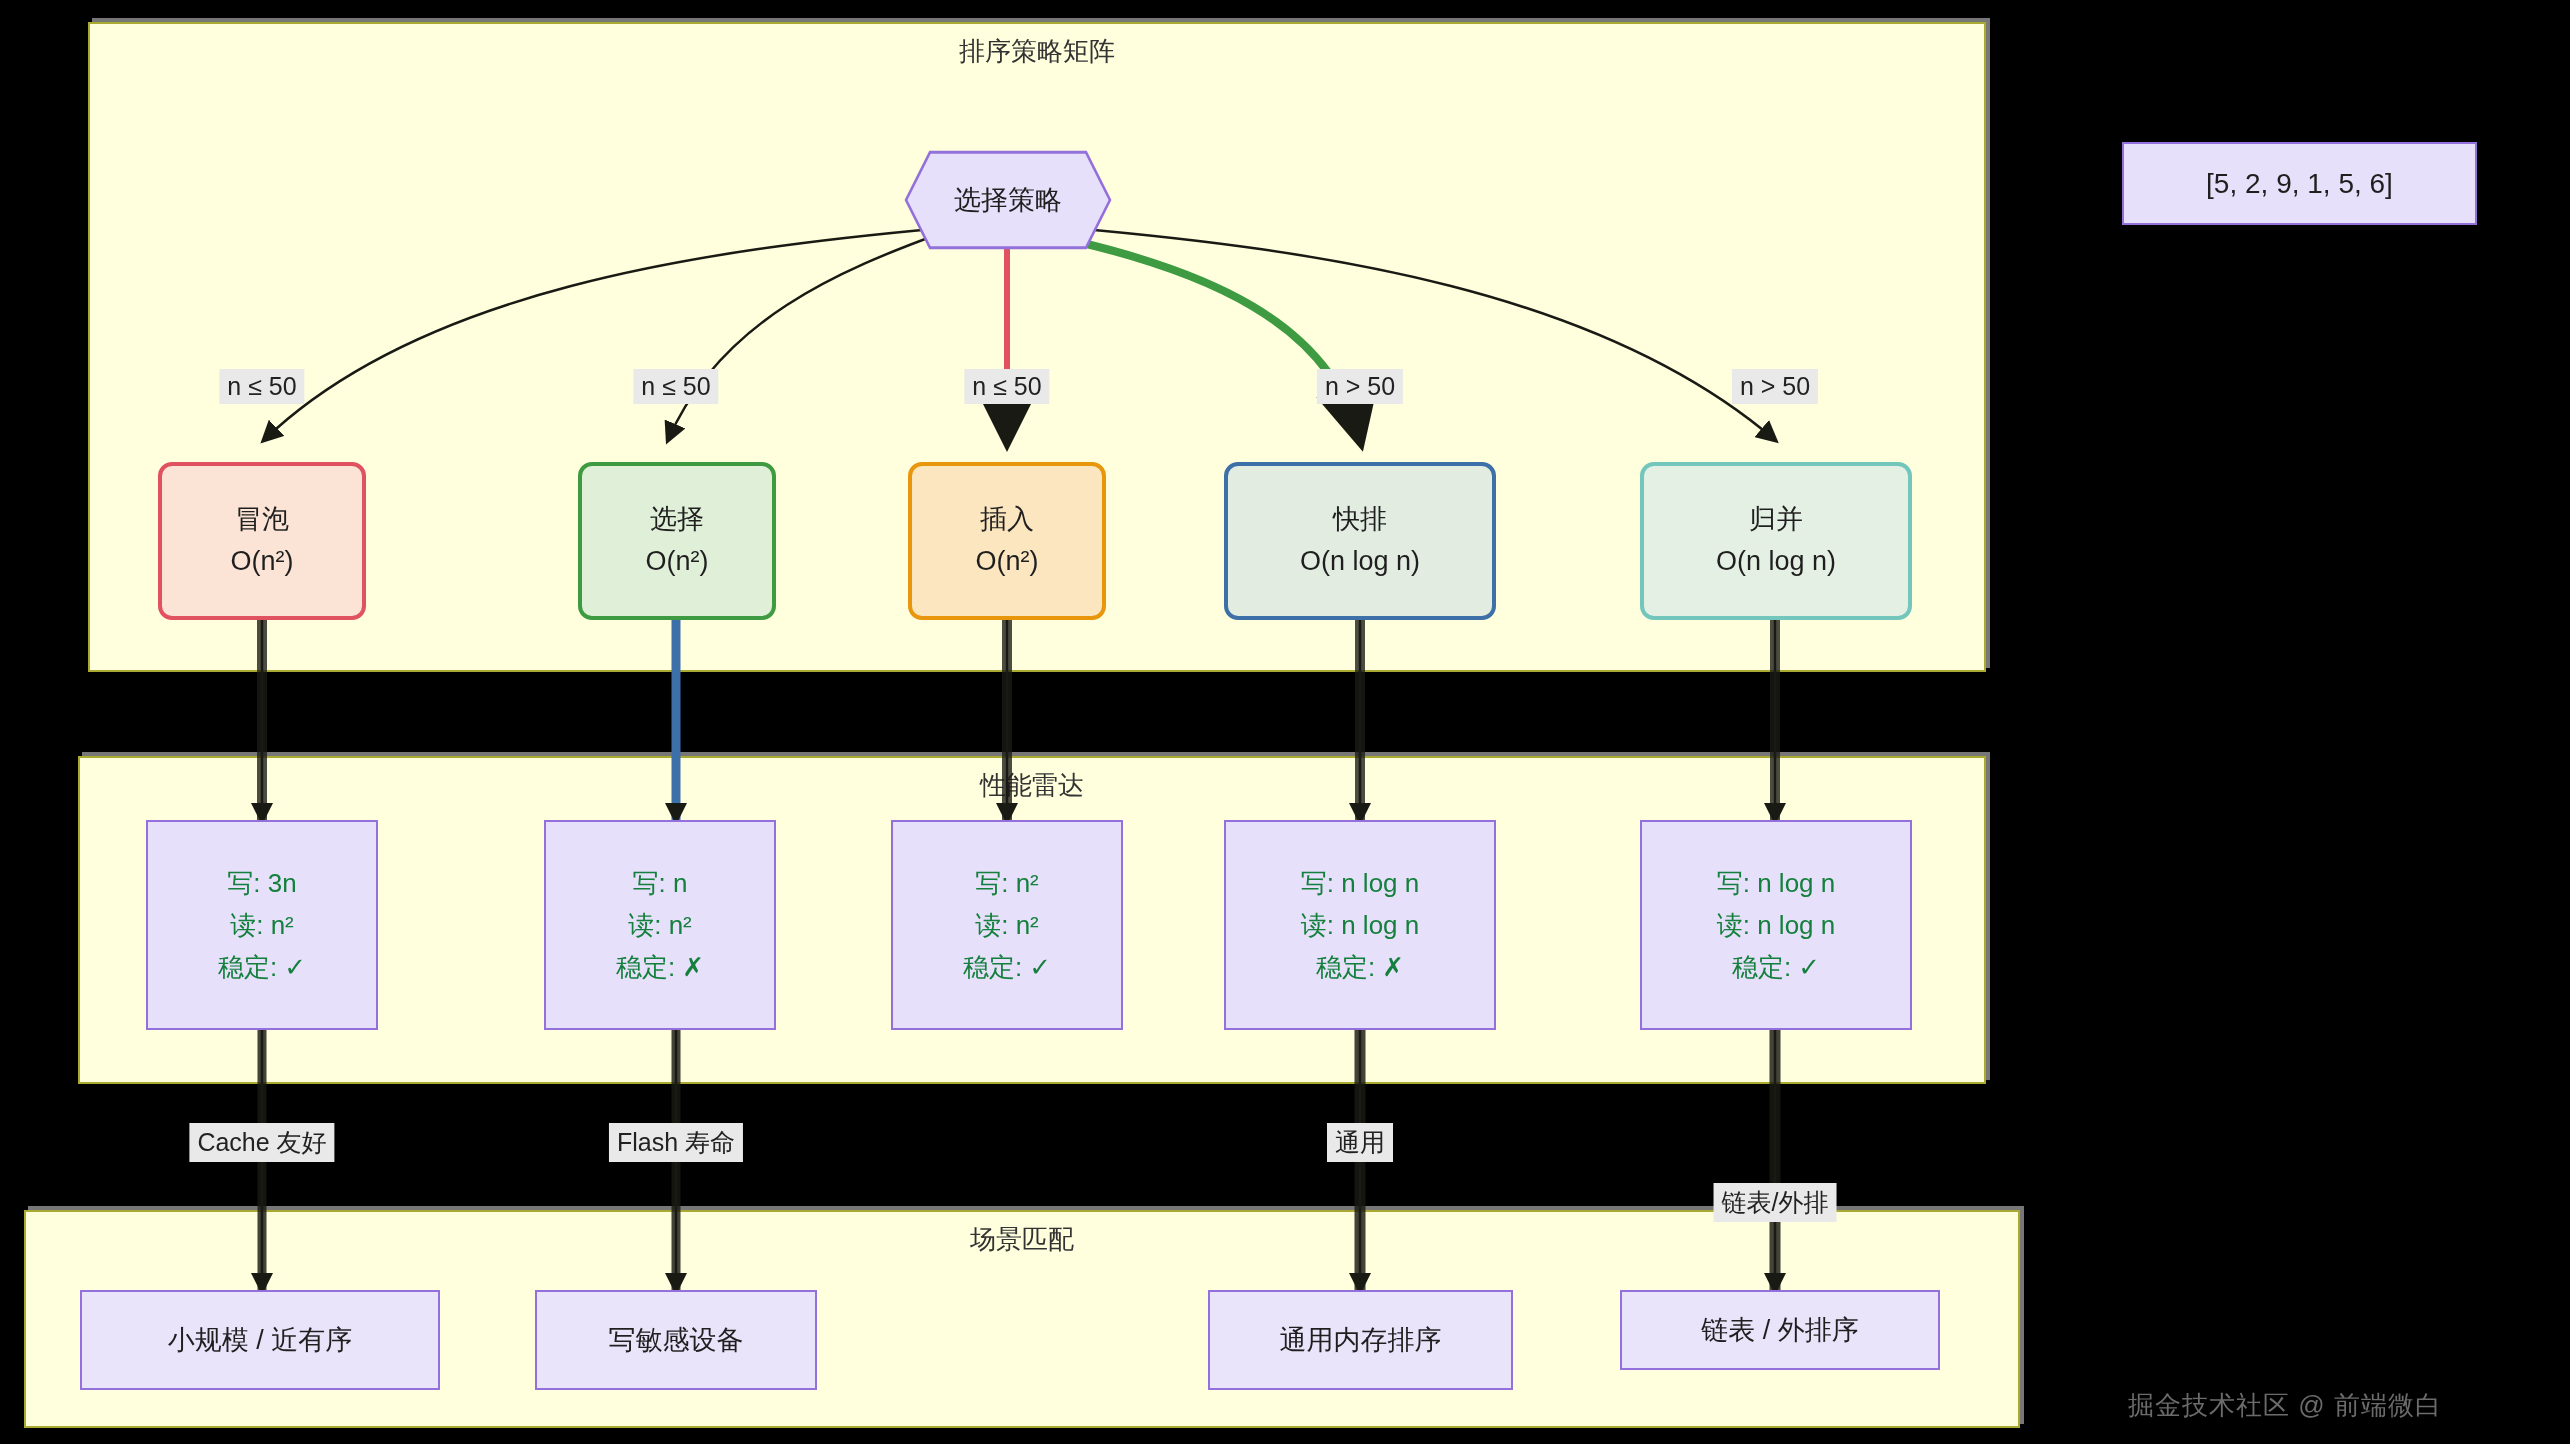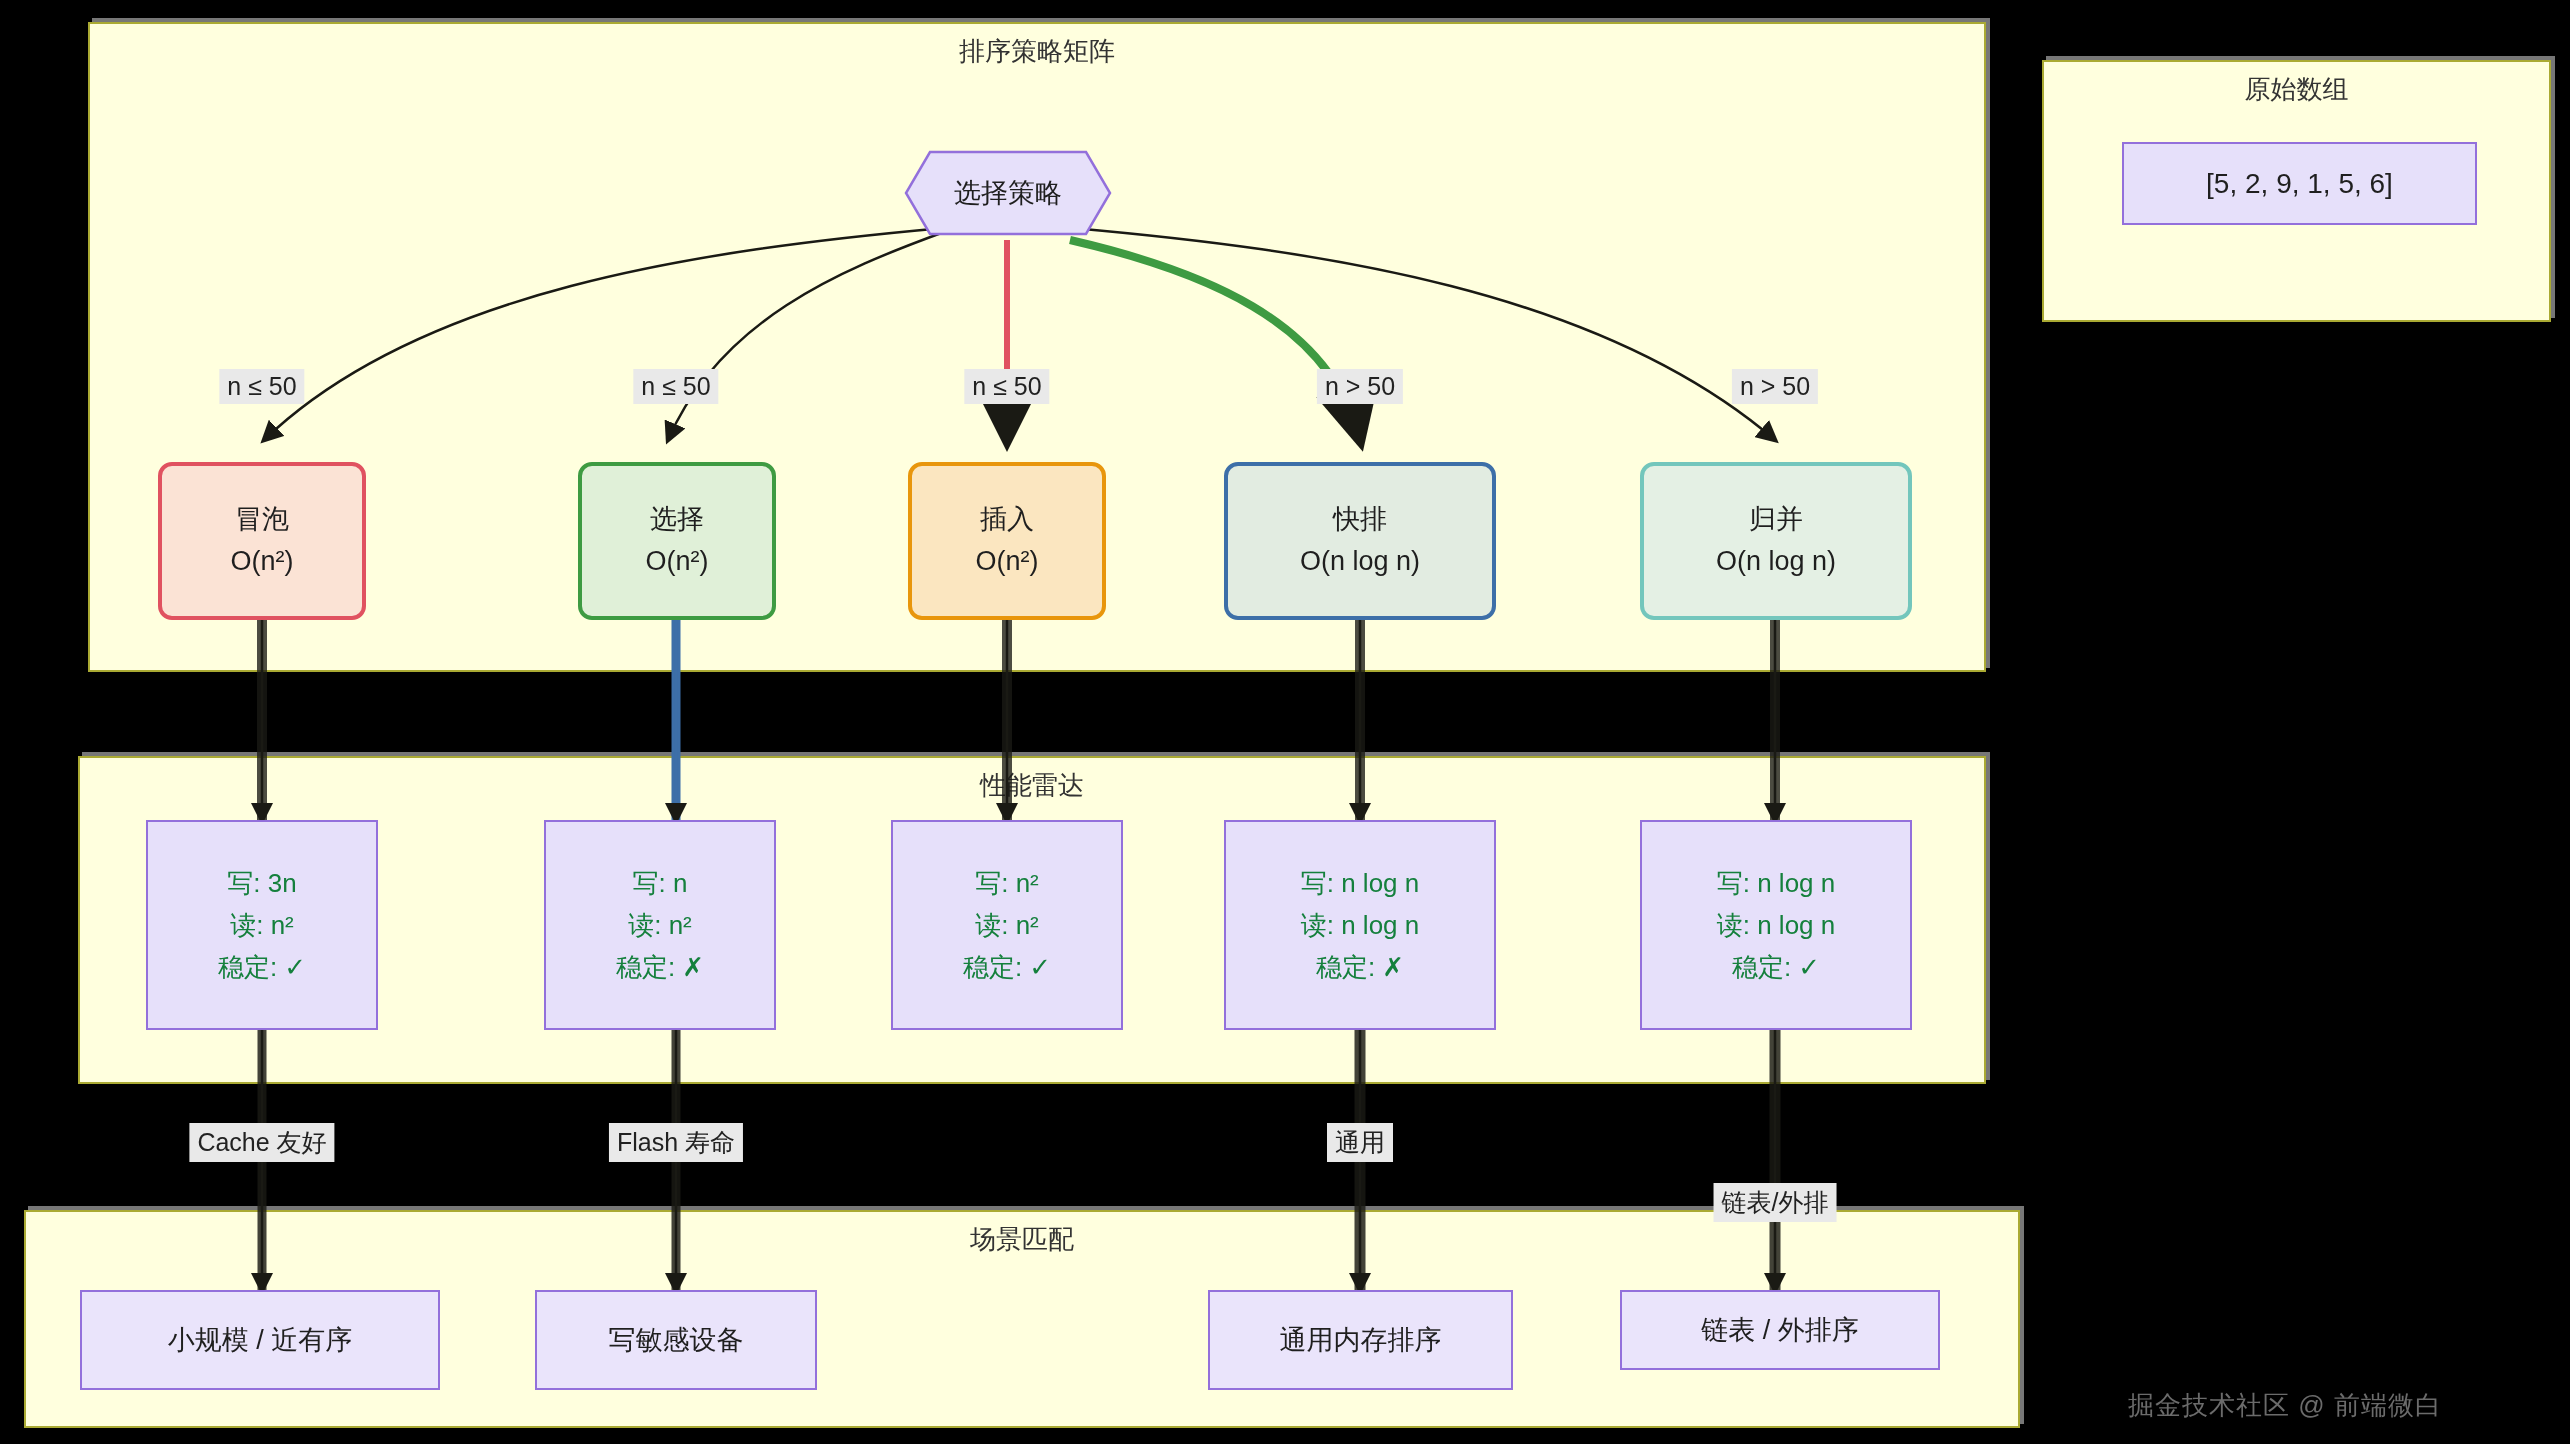--- a/index.html
+++ b/index.html
@@ -40,23 +40,20 @@
 </style>
 </head>
 <body>
 
 <div id="stage">
 
   <div class="cluster" style="left:88px;top:22px;width:1894px;height:646px;">
     <div class="cluster-title">排序策略矩阵</div>
   </div>
 
-  <div class="cluster" style="left:2042px;top:60px;width:505px;height:258px;">
-    <div class="cluster-title">原始数组</div>
-  </div>
 
   <div class="cluster" style="left:78px;top:756px;width:1904px;height:324px;">
     <div class="cluster-title">性能雷达</div>
   </div>
 
   <div class="cluster" style="left:24px;top:1210px;width:1992px;height:214px;">
     <div class="cluster-title">场景匹配</div>
   </div>
 
   <svg class="wires" viewBox="0 0 2570 1444">
@@ -95,21 +92,21 @@
     <path d="M262,1030 L262,1290" fill="none" stroke="#1a1a14" stroke-width="9" opacity=".82"></path>
     <path d="M262,1030 L262,1290" fill="none" stroke="#1a1a14" stroke-width="2.5" marker-end="url(#ar-k)"></path>
     <path d="M676,1030 L676,1290" fill="none" stroke="#1a1a14" stroke-width="9" opacity=".82"></path>
     <path d="M676,1030 L676,1290" fill="none" stroke="#1a1a14" stroke-width="2.5" marker-end="url(#ar-k)"></path>
     <path d="M1360,1030 L1360,1290" fill="none" stroke="#1a1a14" stroke-width="11" opacity=".82"></path>
     <path d="M1360,1030 L1360,1290" fill="none" stroke="#1a1a14" stroke-width="2.5" marker-end="url(#ar-k)"></path>
     <path d="M1775,1030 L1775,1290" fill="none" stroke="#1a1a14" stroke-width="11" opacity=".82"></path>
     <path d="M1775,1030 L1775,1290" fill="none" stroke="#1a1a14" stroke-width="2.5" marker-end="url(#ar-k)"></path>
   </svg>
 
-  <div class="hex" style="left:904px;top:150px;width:208px;height:86px;">
+  <div class="hex" style="left:904px;top:150px;width:208px;height:100px;">
     <svg class="hexbg" viewBox="0 0 208 86" preserveAspectRatio="none">
       <polygon points="26,2 182,2 206,43 182,84 26,84 2,43" fill="#e6e0fa" stroke="#9370db" stroke-width="2.5"></polygon>
     </svg>
     <span class="hextxt">选择策略</span>
   </div>
 
   <div class="node array-box" style="left:2122px;top:142px;width:355px;height:83px;">
     <span>[5, 2, 9, 1, 5, 6]</span>
   </div>
 

